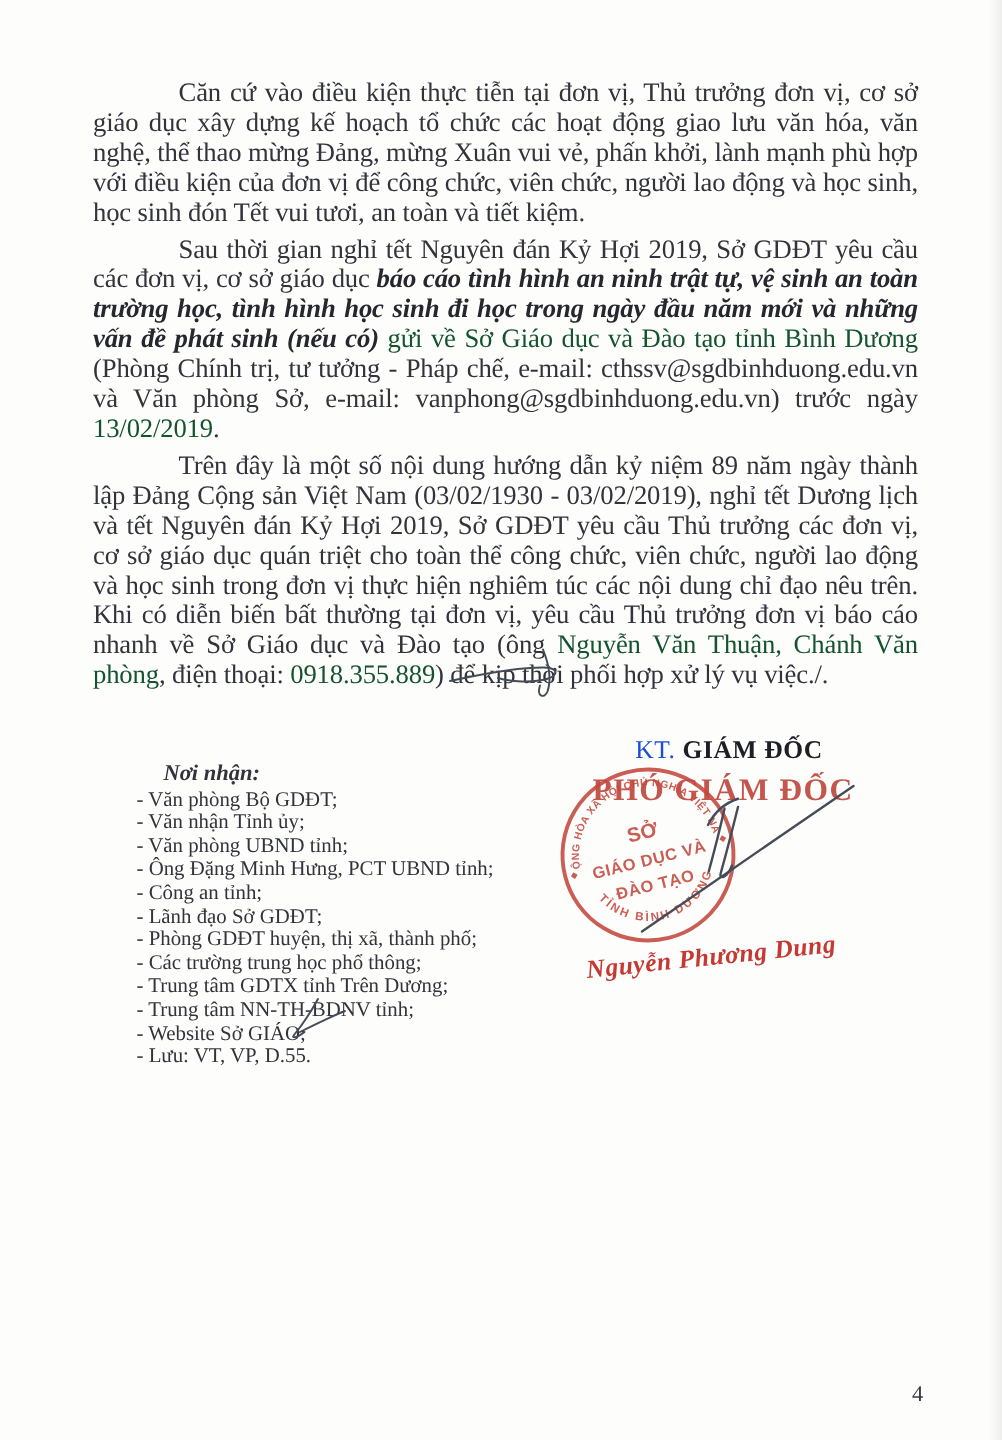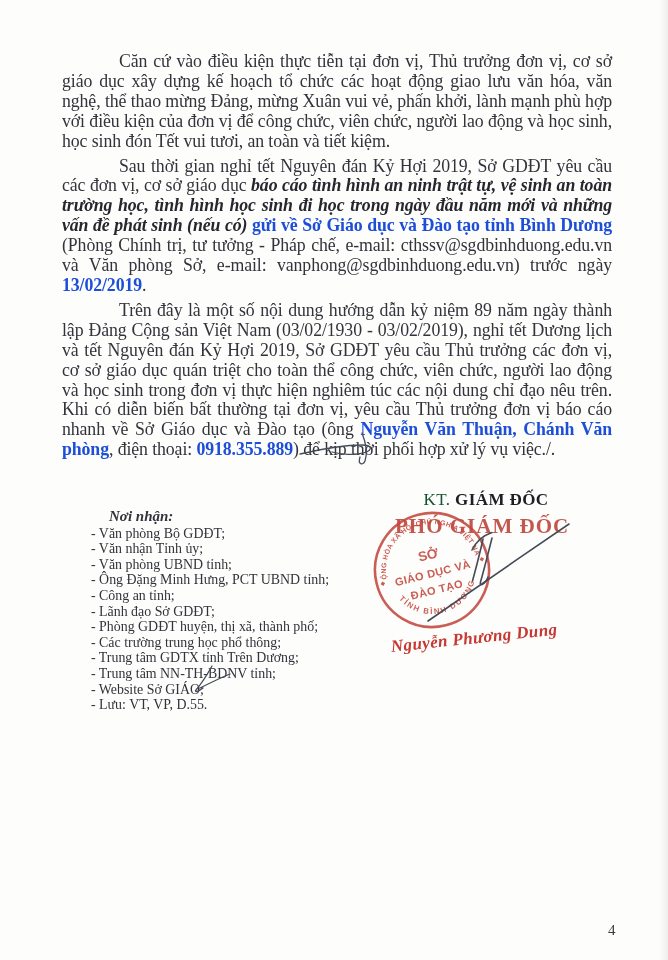--- a/index.html
+++ b/index.html
@@ -16,38 +16,38 @@
     position:absolute;top:0;right:0;width:9px;height:100%;
     background:linear-gradient(to right,rgba(150,150,150,0),rgba(150,150,150,.14));
   }
   
   .body-text{
     position:absolute;left:62px;top:52px;width:550px;
     font-size:17.8px;line-height:19.9px;text-align:justify;
     letter-spacing:-0.1px;
   }
   .body-text p{margin:0 0 5px 0;text-indent:57px;}
-  .seg-b{font-weight:bold;color:#1d4ed8;}
+  .seg-b{font-weight:normal;color:#14532d;}
   .seg-bi{font-weight:bold;font-style:italic;color:#26272e;}
   
   .recipients{
     position:absolute;left:72px;top:509px;width:300px;
     font-size:13.9px;line-height:15.6px;margin-left:19px;
   }
   .recipients-heading{
     font-weight:bold;font-style:italic;font-size:15px;
     margin:0 0 1px 18px;
   }
   .r-item{white-space:nowrap;}
   
   .sig-title{
     position:absolute;left:400px;top:490px;width:172px;
     text-align:center;font-size:17px;letter-spacing:.4px;white-space:nowrap;
   }
-  .sig-title .kt{font-weight:500;color:#14532d;}
+  .sig-title .kt{font-weight:500;color:#1d4ed8;}
   .sig-title .role{font-weight:bold;color:#1e1f26;}
   .sig-subtitle{
     position:absolute;left:395px;top:514px;width:172px;
     text-align:center;font-size:21px;font-weight:bold;letter-spacing:1px;
     color:var(--subtitle-red,#bf4a40);opacity:.92;white-space:nowrap;
   }
   .signer-name{
     position:absolute;left:392px;top:637px;width:150px;
     font-style:italic;font-weight:bold;font-size:17px;letter-spacing:.4px;
     color:var(--name-red,#c63832);

